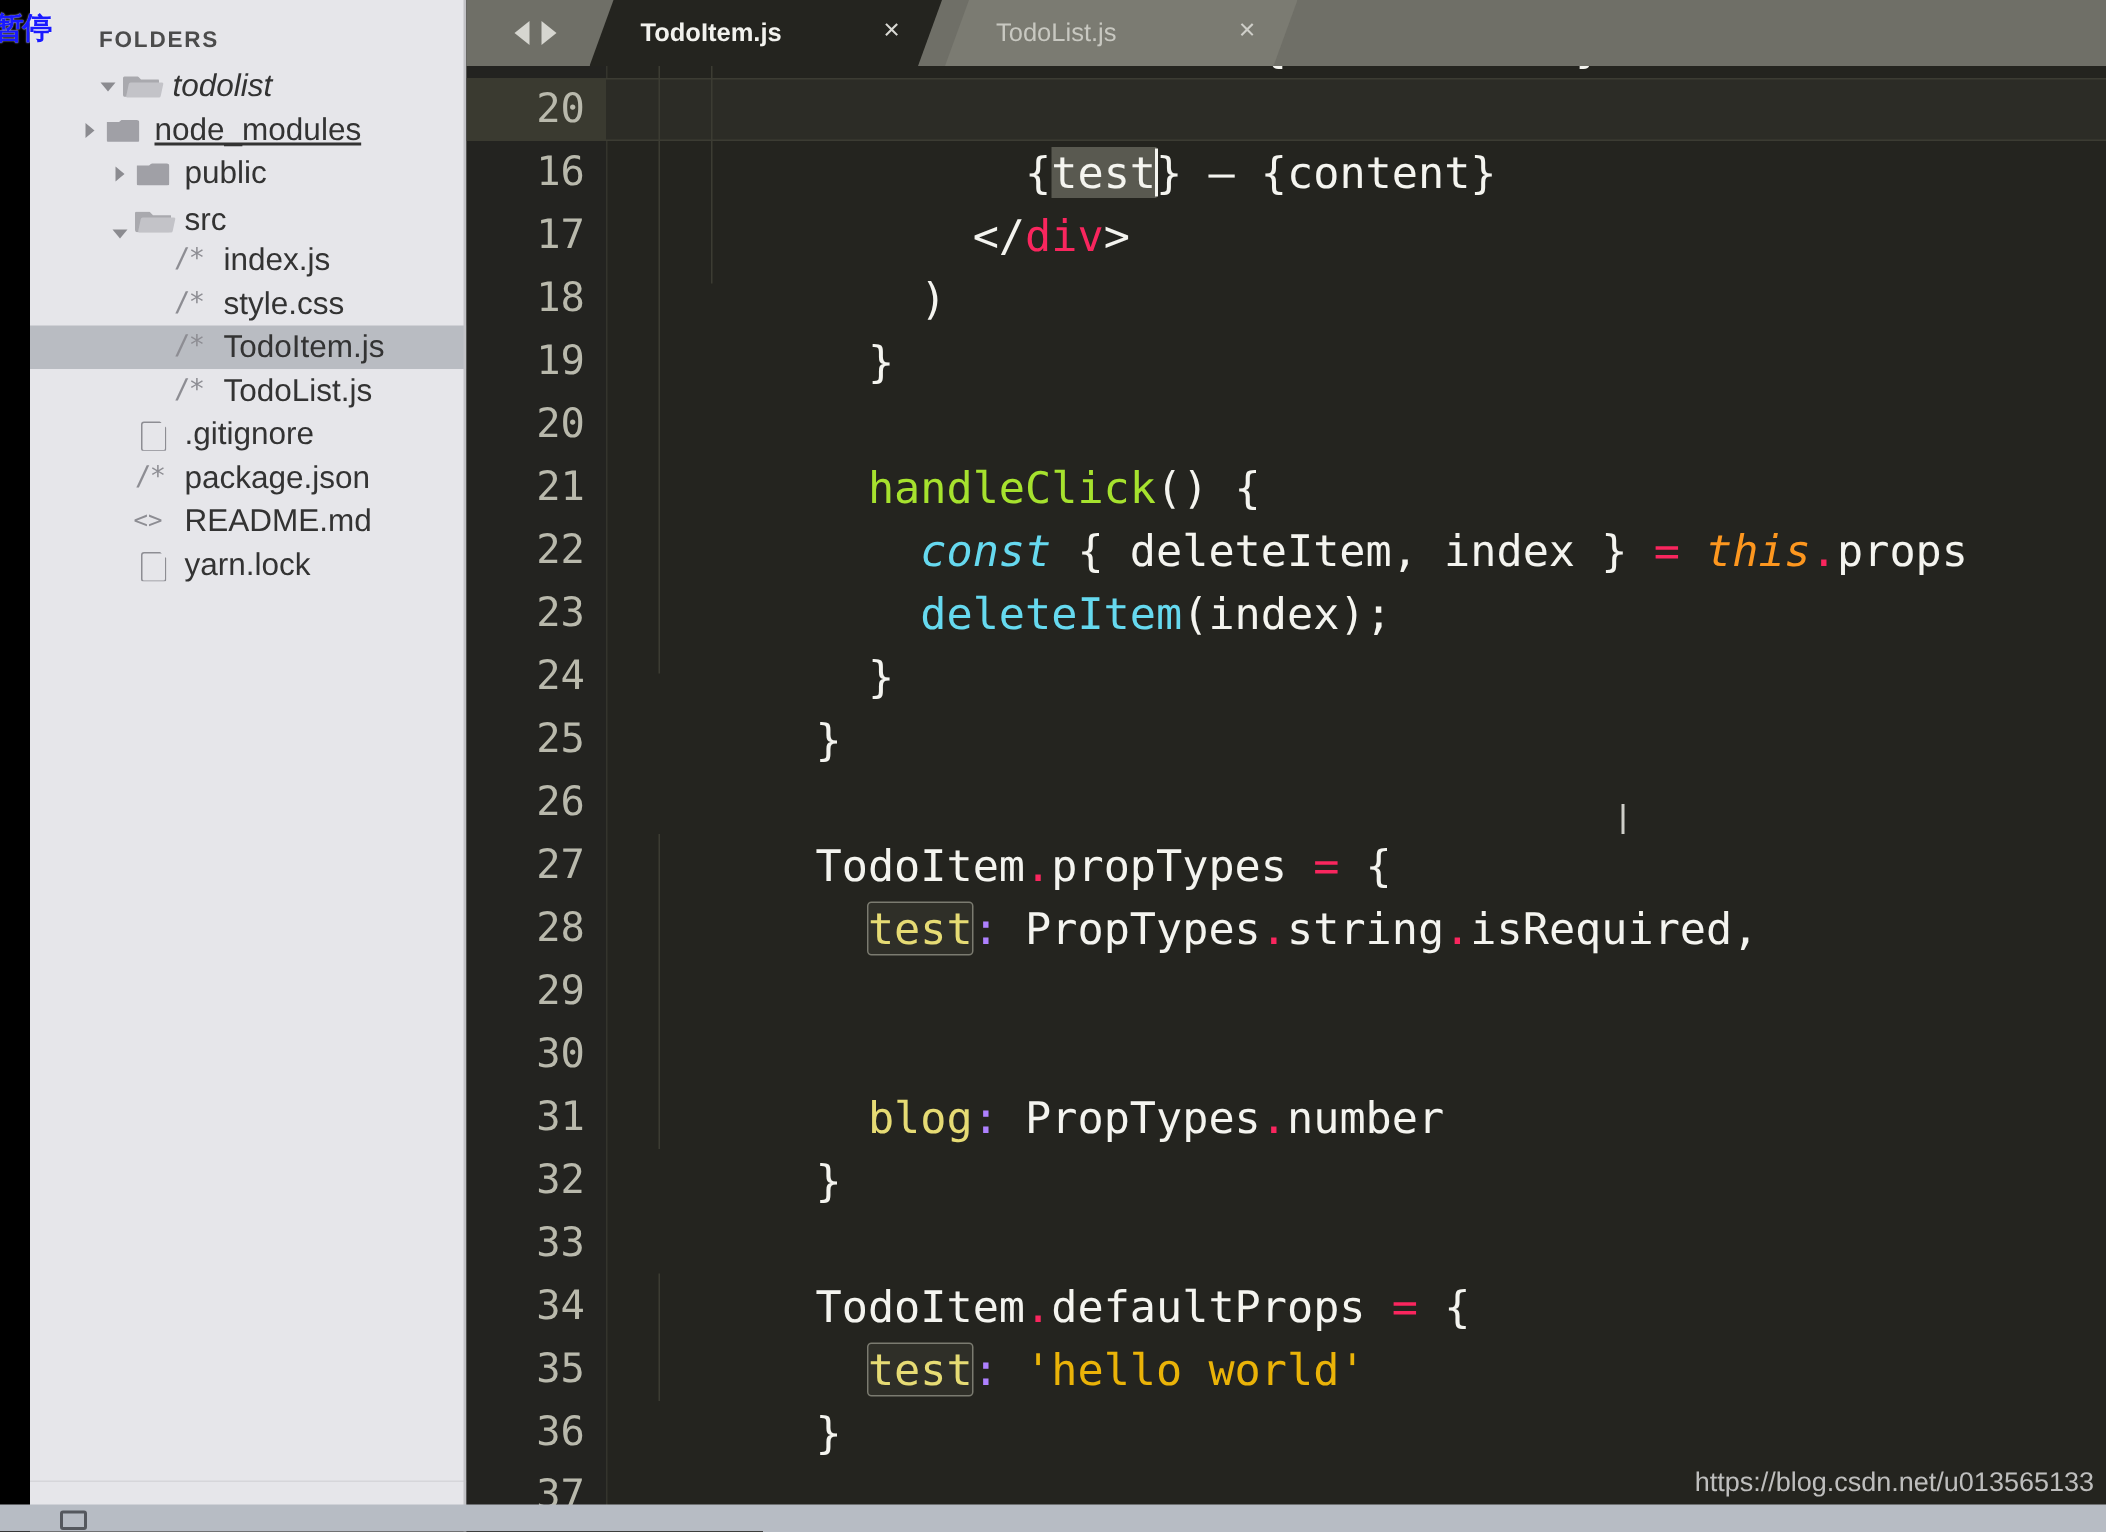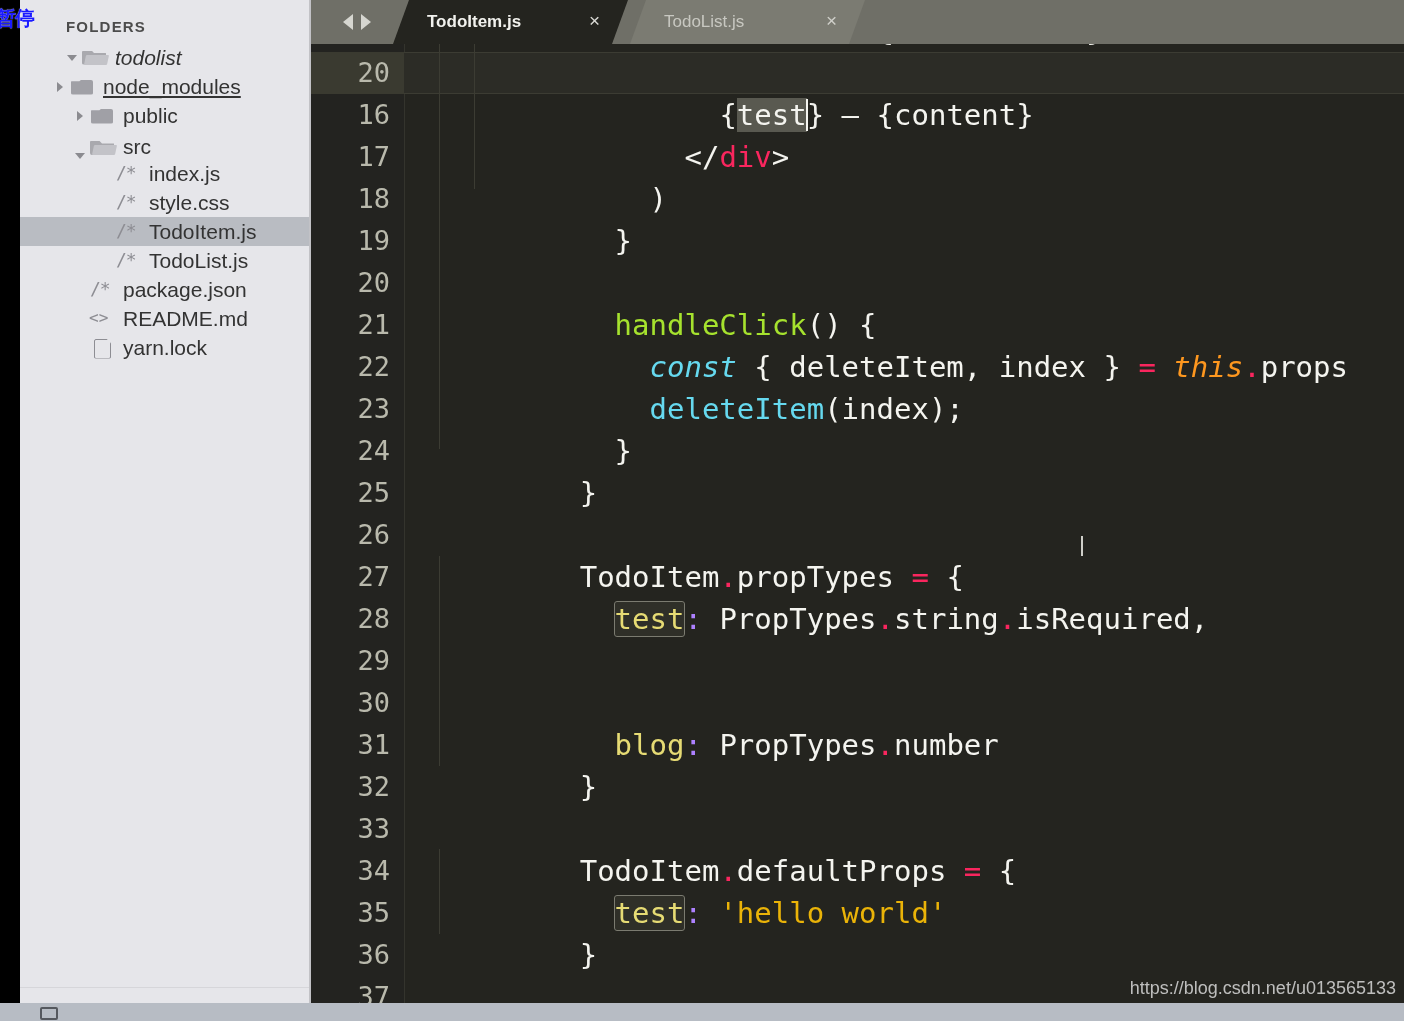--- a/index.html
+++ b/index.html
@@ -81,21 +81,21 @@
   .gutter { position:absolute; left:0; top:44px; width:93px; height:977px; background:#232320; }
   .gline { position:absolute; right:14px; width:79px; text-align:right; font-size:27px;
            color:#b9b9ac; font-family:"DejaVu Sans Mono",monospace; line-height:42px; height:42px;}
   .gutter-hl { position:absolute; left:0; width:93px; height:42px; background:#3a3a30; }
   .gutter-line { position:absolute; left:93px; top:44px; width:1px; height:977px; background:#34342d; }
 
   
   .code { position:absolute; left:93px; top:44px; width:1000px; height:977px; overflow:hidden;
           font-family:"DejaVu Sans Mono", monospace; font-size:29px; line-height:42px;
           color:#f4f4ef; white-space:pre; }
-  .cline { position:absolute; left:0; height:30px; white-space:pre;margin-left:36px; }
+  .cline { position:absolute; left:0; height:30px; white-space:pre; }
   .curline-bg { position:absolute; left:0; width:1000px; height:42px; background:#2c2c26;
                 border-top:1px solid #3c3c33; border-bottom:1px solid #3c3c33; }
 
   
   .iguide { position:absolute; width:1px; background:#3c3c33; }
 
   
   .s-tag      { color:#f9265e; }
   .s-fn       { color:#a6e22e; }
   .s-const    { color:#66d9ef; font-style:italic; }
@@ -188,20 +188,25 @@
             <span class="ic-star">/*</span>
           </span>
           <span>TodoItem.js</span>
         </div>
         <div class="row" style="padding-left: 78px;">
           <span class="tw"></span>
           <span class="ic">
             <span class="ic-star">/*</span>
           </span>
           <span>TodoList.js</span>
+        </div>
+        <div class="row" style="padding-left: 52px;">
+          <span class="tw"></span>
+          <span class="ic ic-doc"></span>
+          <span>.gitignore</span>
         </div>
         <div class="row" style="padding-left: 52px;">
           <span class="tw"></span>
           <span class="ic">
             <span class="ic-star">/*</span>
           </span>
           <span>package.json</span>
         </div>
         <div class="row" style="padding-left: 52px;">
           <span class="tw"></span>

